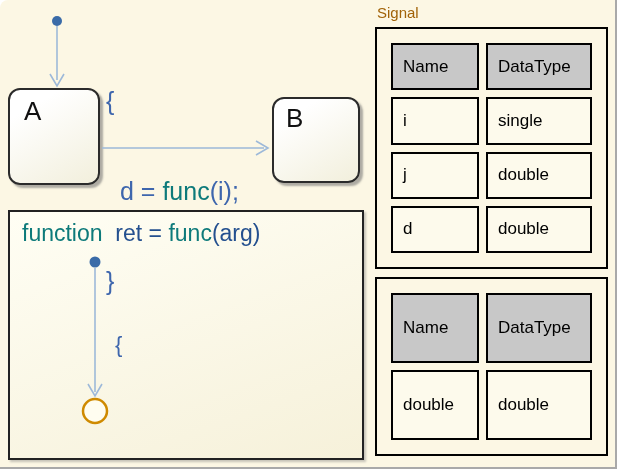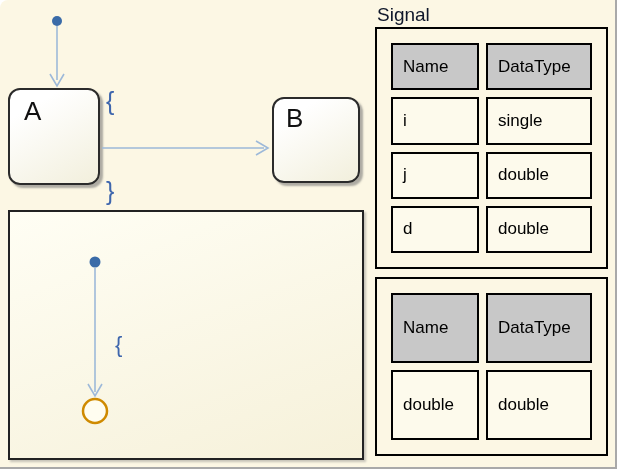--- a/index.html
+++ b/index.html
@@ -59,21 +59,21 @@
     font-size:23px;
   }
   .func-body-label{
     position:absolute;left:105px;top:48px;
     font-size:22px;line-height:34px;
   }
   .func-body-label .indent{padding-left:12px;}
   
   .signal-title{
     position:absolute;left:377px;top:4px;z-index:4;
-    font-size:19px;color:#0f172a;
+    font-size:15px;color:#a16207;
   }
   .sig-table{
     position:absolute;z-index:4;
     display:grid;
     grid-template-columns:88px 1fr;
     gap:7px;
     padding:14px;
     border:2px solid #000;
     background:#fcf7e4;
     box-sizing:border-box;
@@ -113,24 +113,26 @@
   <div class="state state-a">
     <span class="lbl">A</span>
   </div>
 
   <div class="state state-b">
     <span class="lbl">B</span>
   </div>
 
   <div class="trans-label code">
     <div class="blue">{</div>
+    <div class="indent"><span class="blue">d = </span><span class="teal">func</span><span class="blue">(i);</span></div>
     <div class="blue">}</div>
   </div>
 
   <div class="func-box">
+    <div class="func-title code"><span class="teal">function</span><span class="navy">  ret = </span><span class="teal">func</span><span class="navy">(arg)</span></div>
     <div class="func-body-label code">
       <div class="blue">{</div>
       
     </div>
   </div>
 
   <div class="signal-title">Signal</div>
 
   <div class="sig-table sig-table-1">
     <div class="cell header">Name</div>

